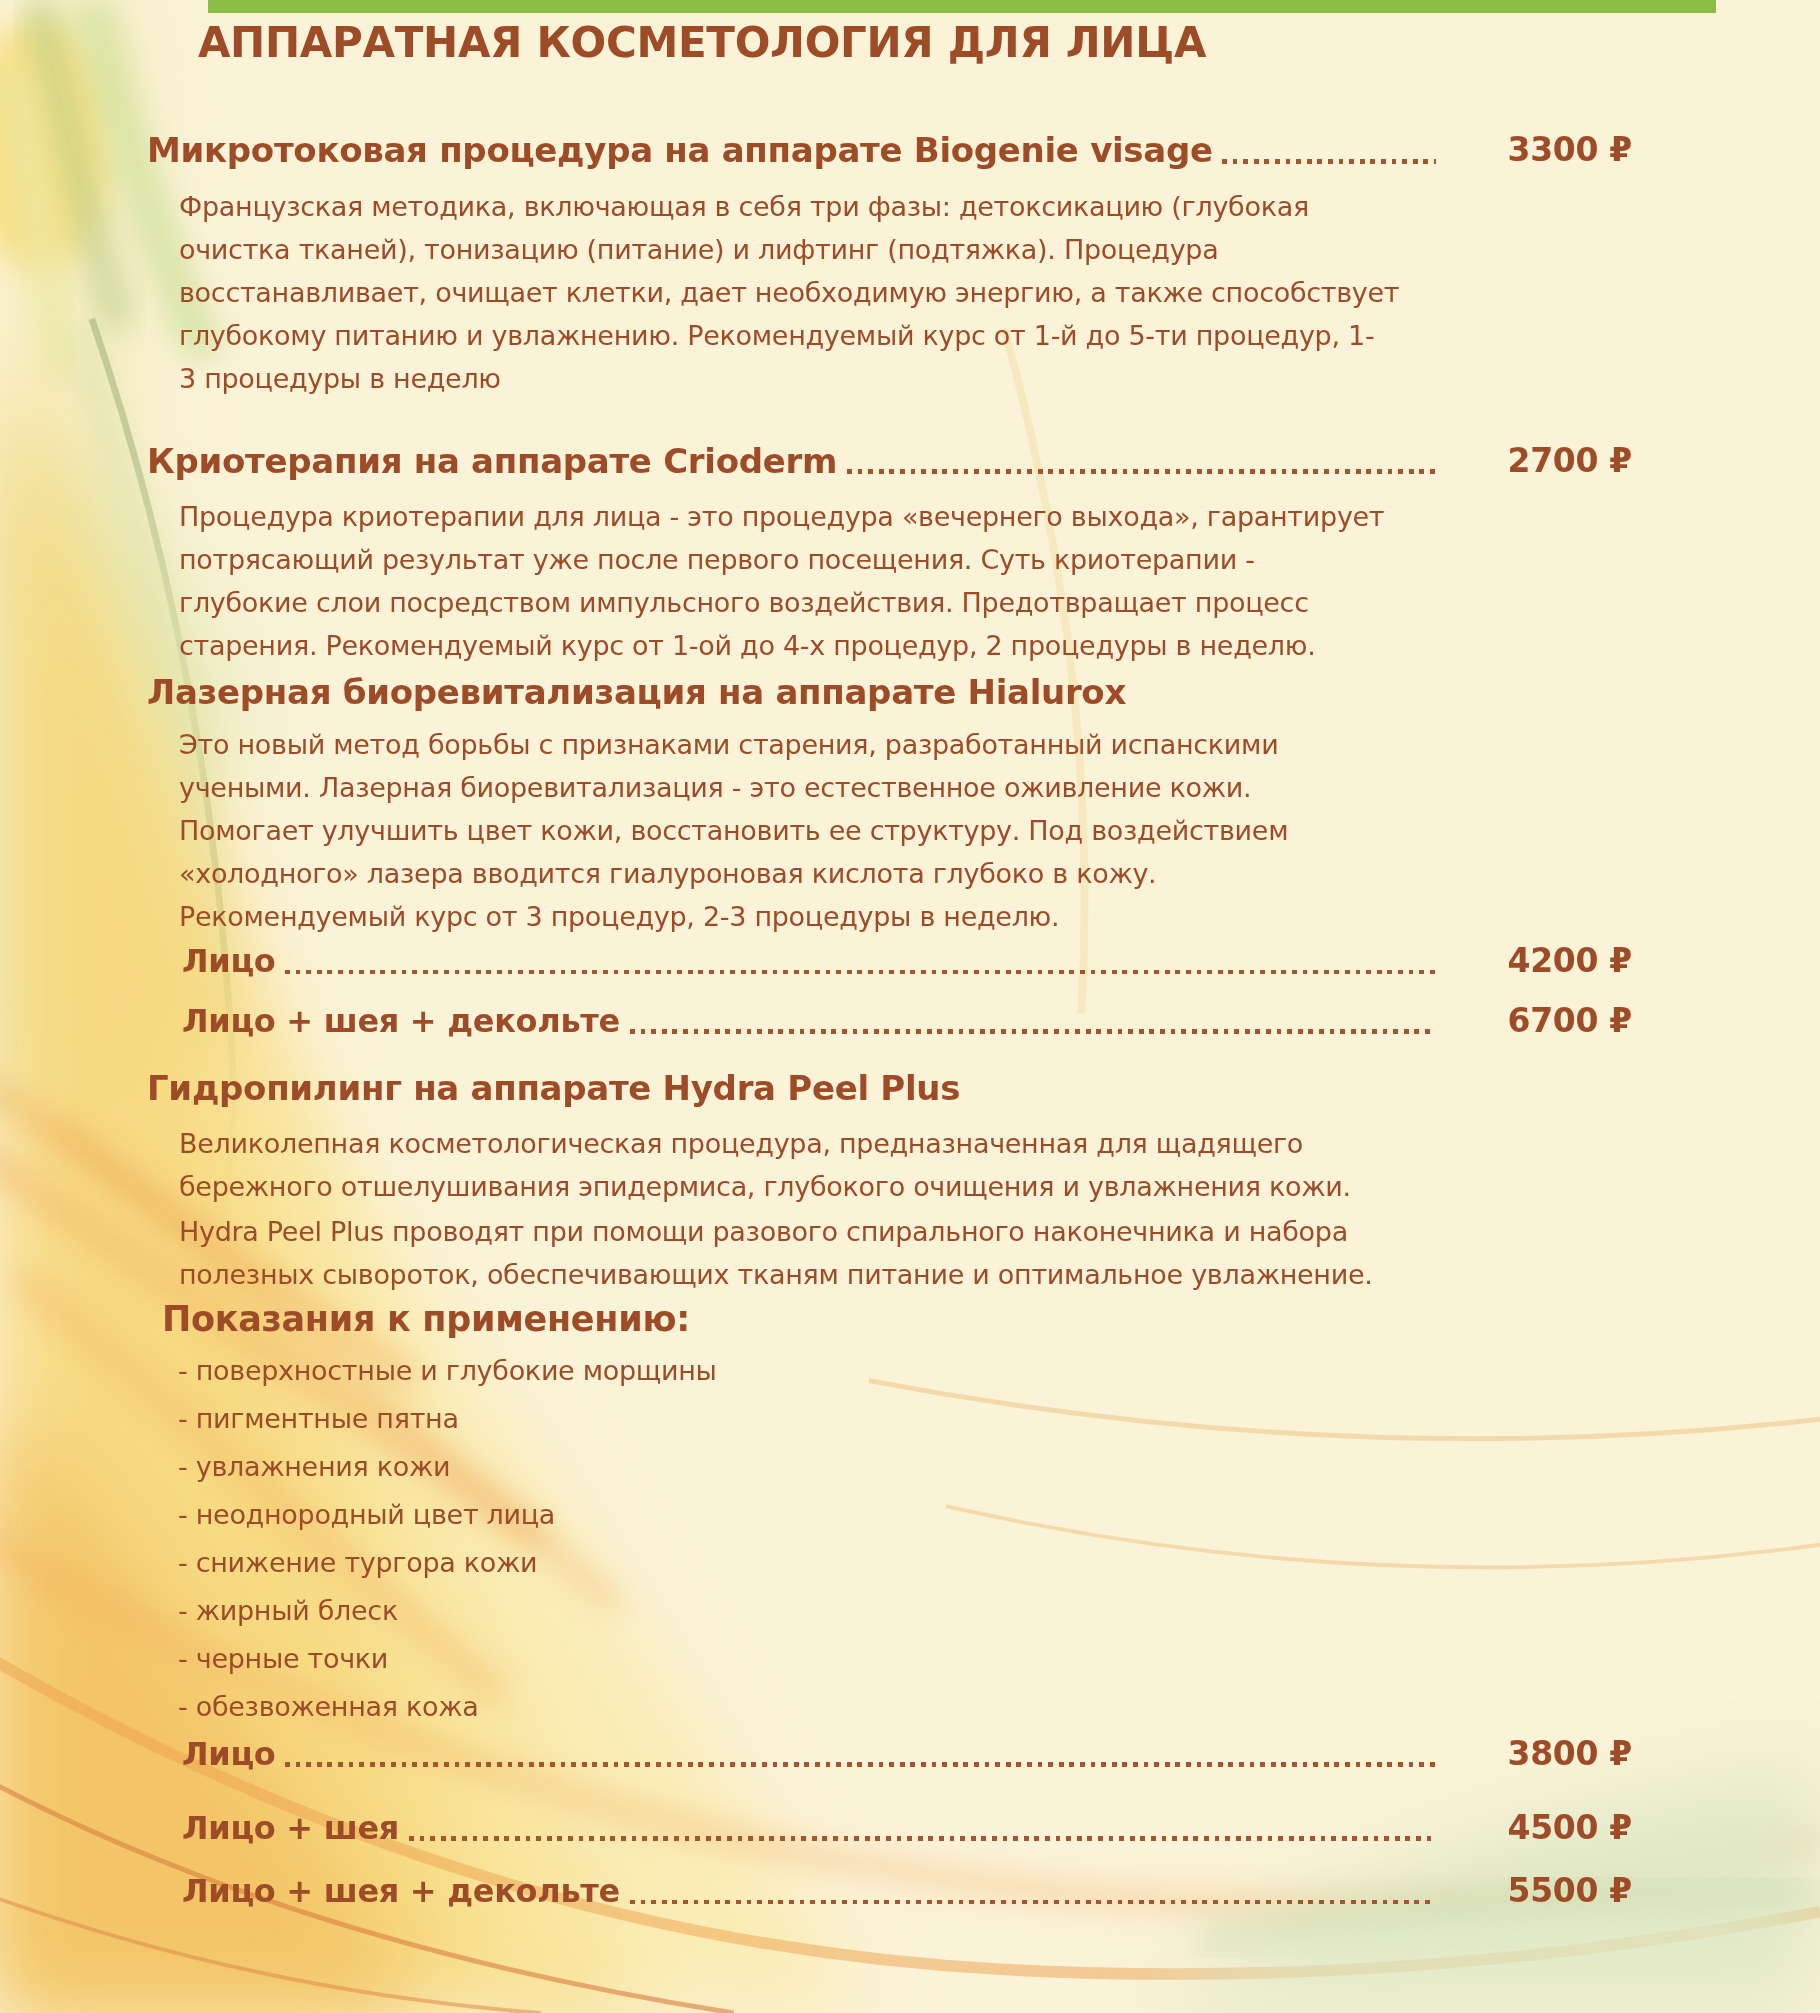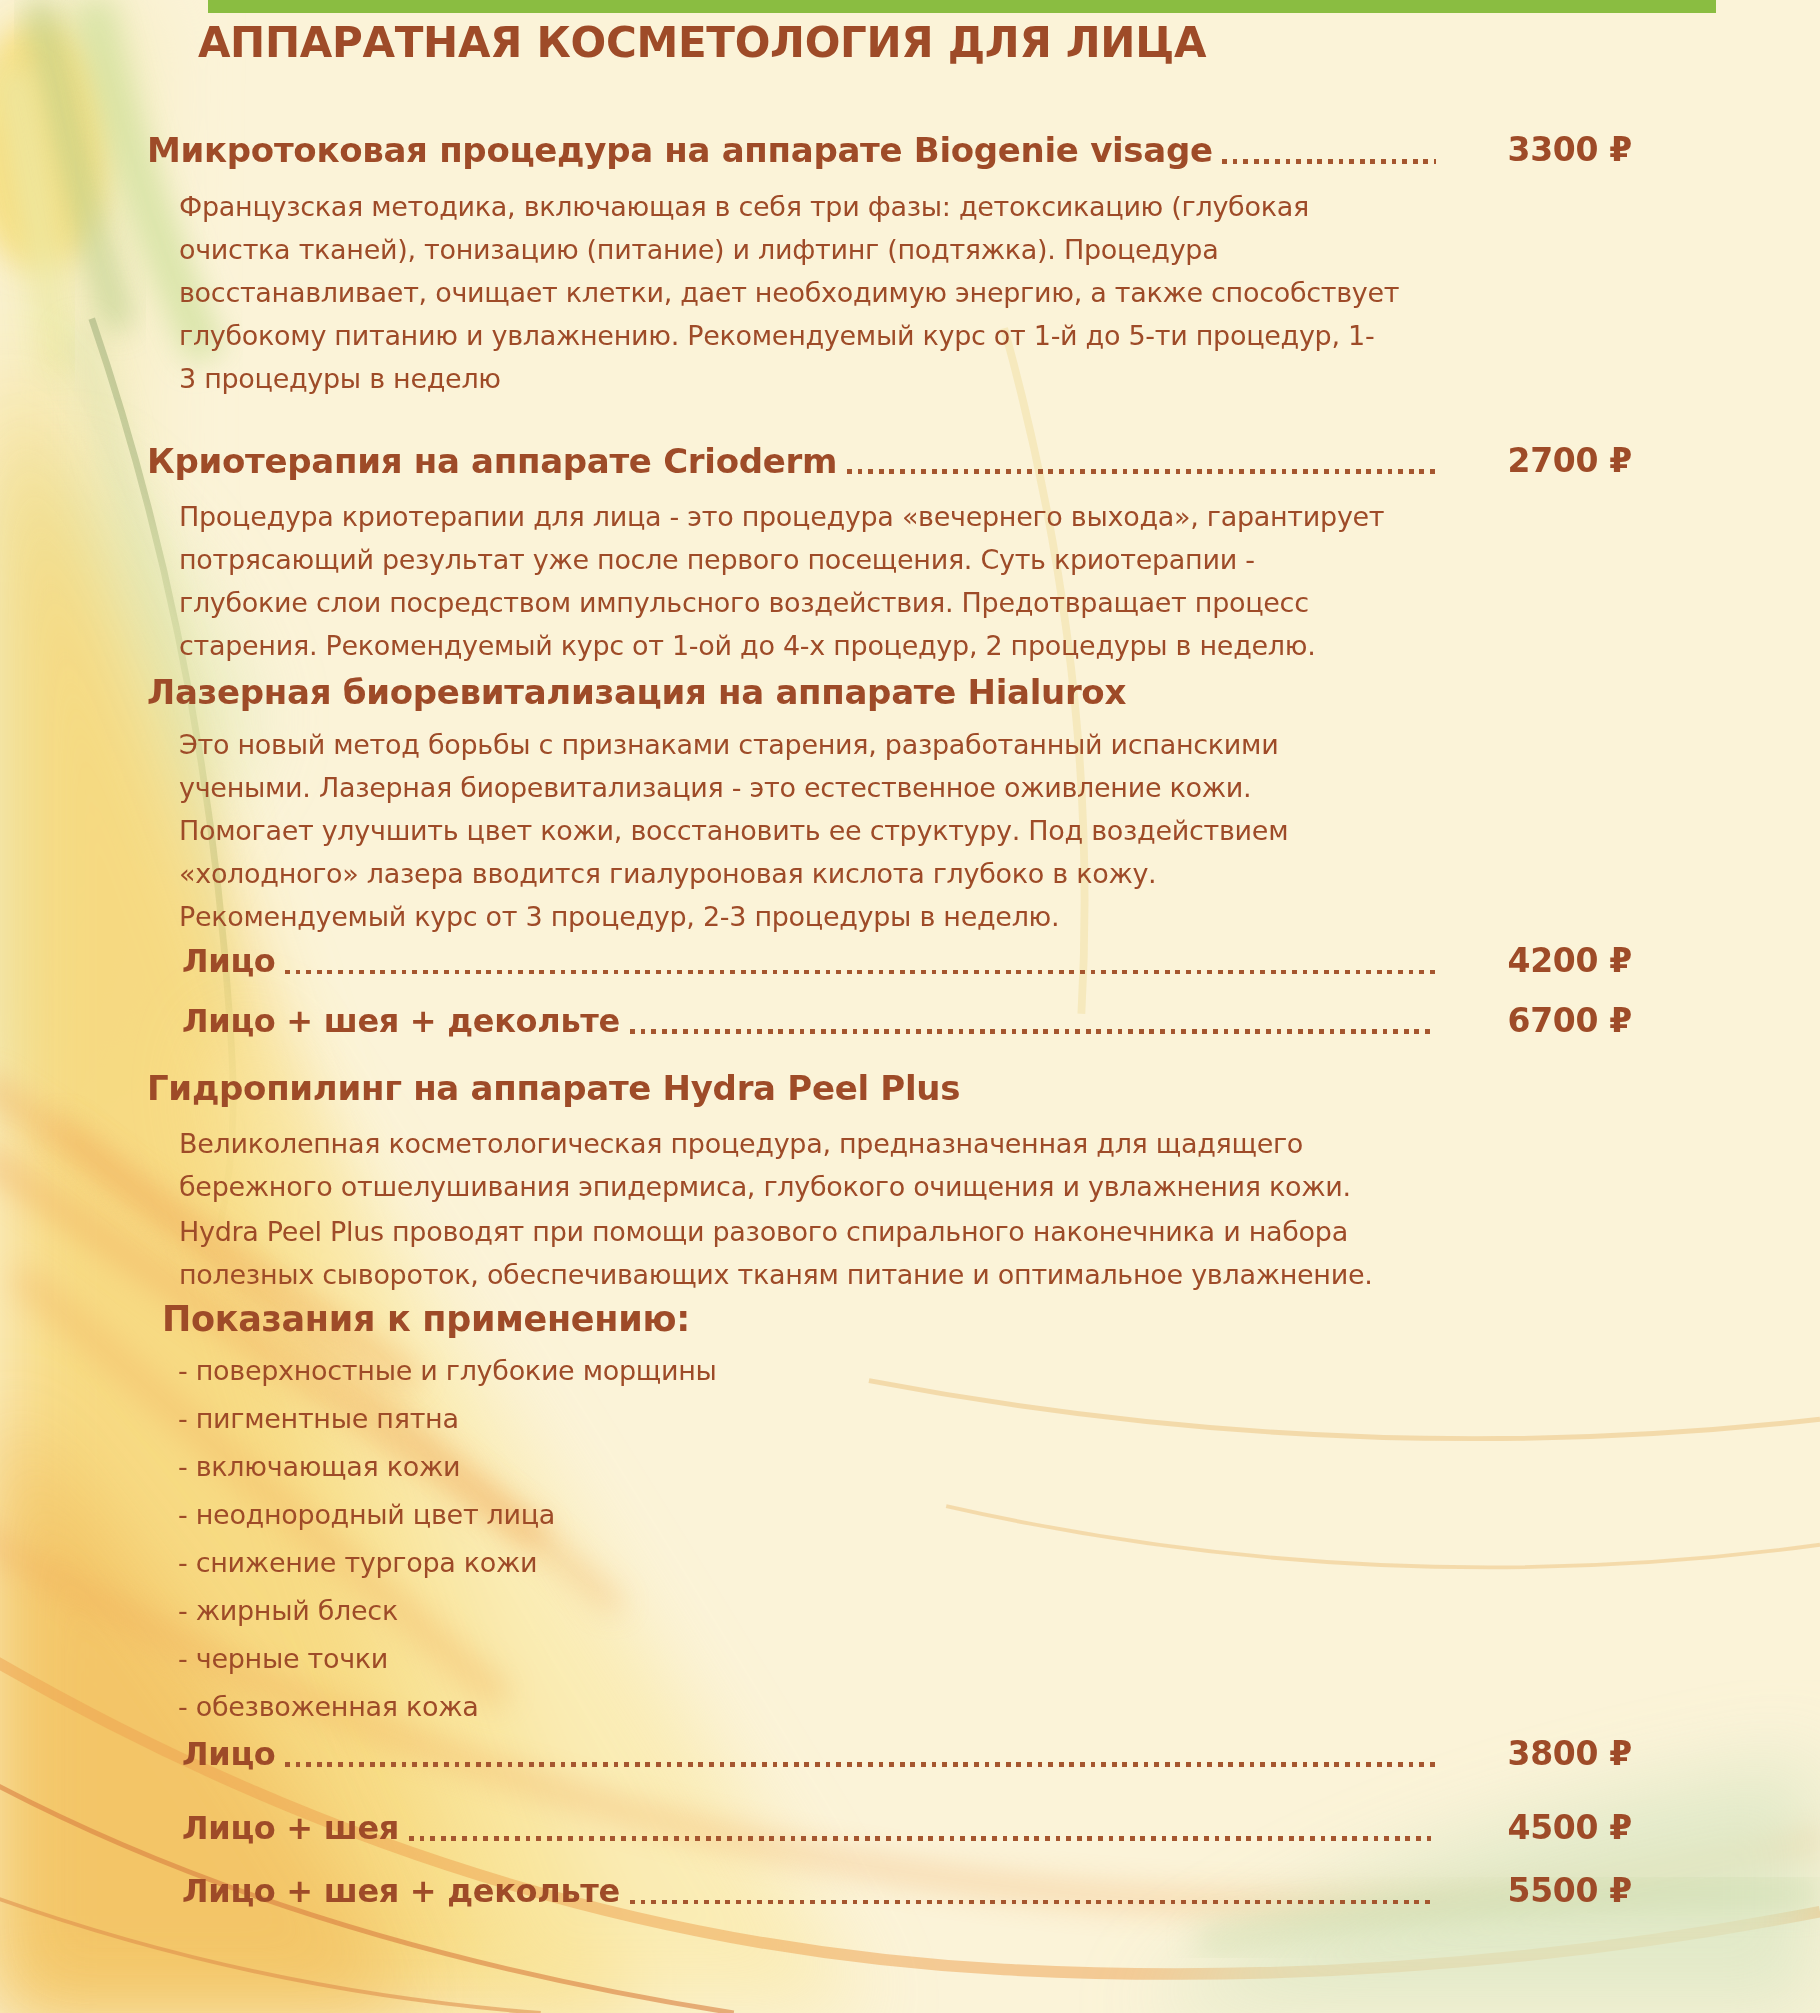--- a/index.html
+++ b/index.html
@@ -170,21 +170,21 @@
     <div class="line">бережного отшелушивания эпидермиса, глубокого очищения и увлажнения кожи.</div>
   </div>
   <div class="desc para-b">
     <div class="line">Hydra Peel Plus проводят при помощи разового спирального наконечника и набора</div>
     <div class="line">полезных сывороток, обеспечивающих тканям питание и оптимальное увлажнение.</div>
   </div>
   <div class="ind-title">Показания к применению:</div>
   <div class="bullets">
     <div class="bullet">- поверхностные и глубокие морщины</div>
     <div class="bullet">- пигментные пятна</div>
-    <div class="bullet">- включающая кожи</div>
+    <div class="bullet">- увлажнения кожи</div>
     <div class="bullet">- неоднородный цвет лица</div>
     <div class="bullet">- снижение тургора кожи</div>
     <div class="bullet">- жирный блеск</div>
     <div class="bullet">- черные точки</div>
     <div class="bullet">- обезвоженная кожа</div>
   </div>
   <div class="row item-row item-4a">
     <span class="item-label">Лицо</span>
     <span class="dots"></span>
     <span class="price">3800 ₽</span>

